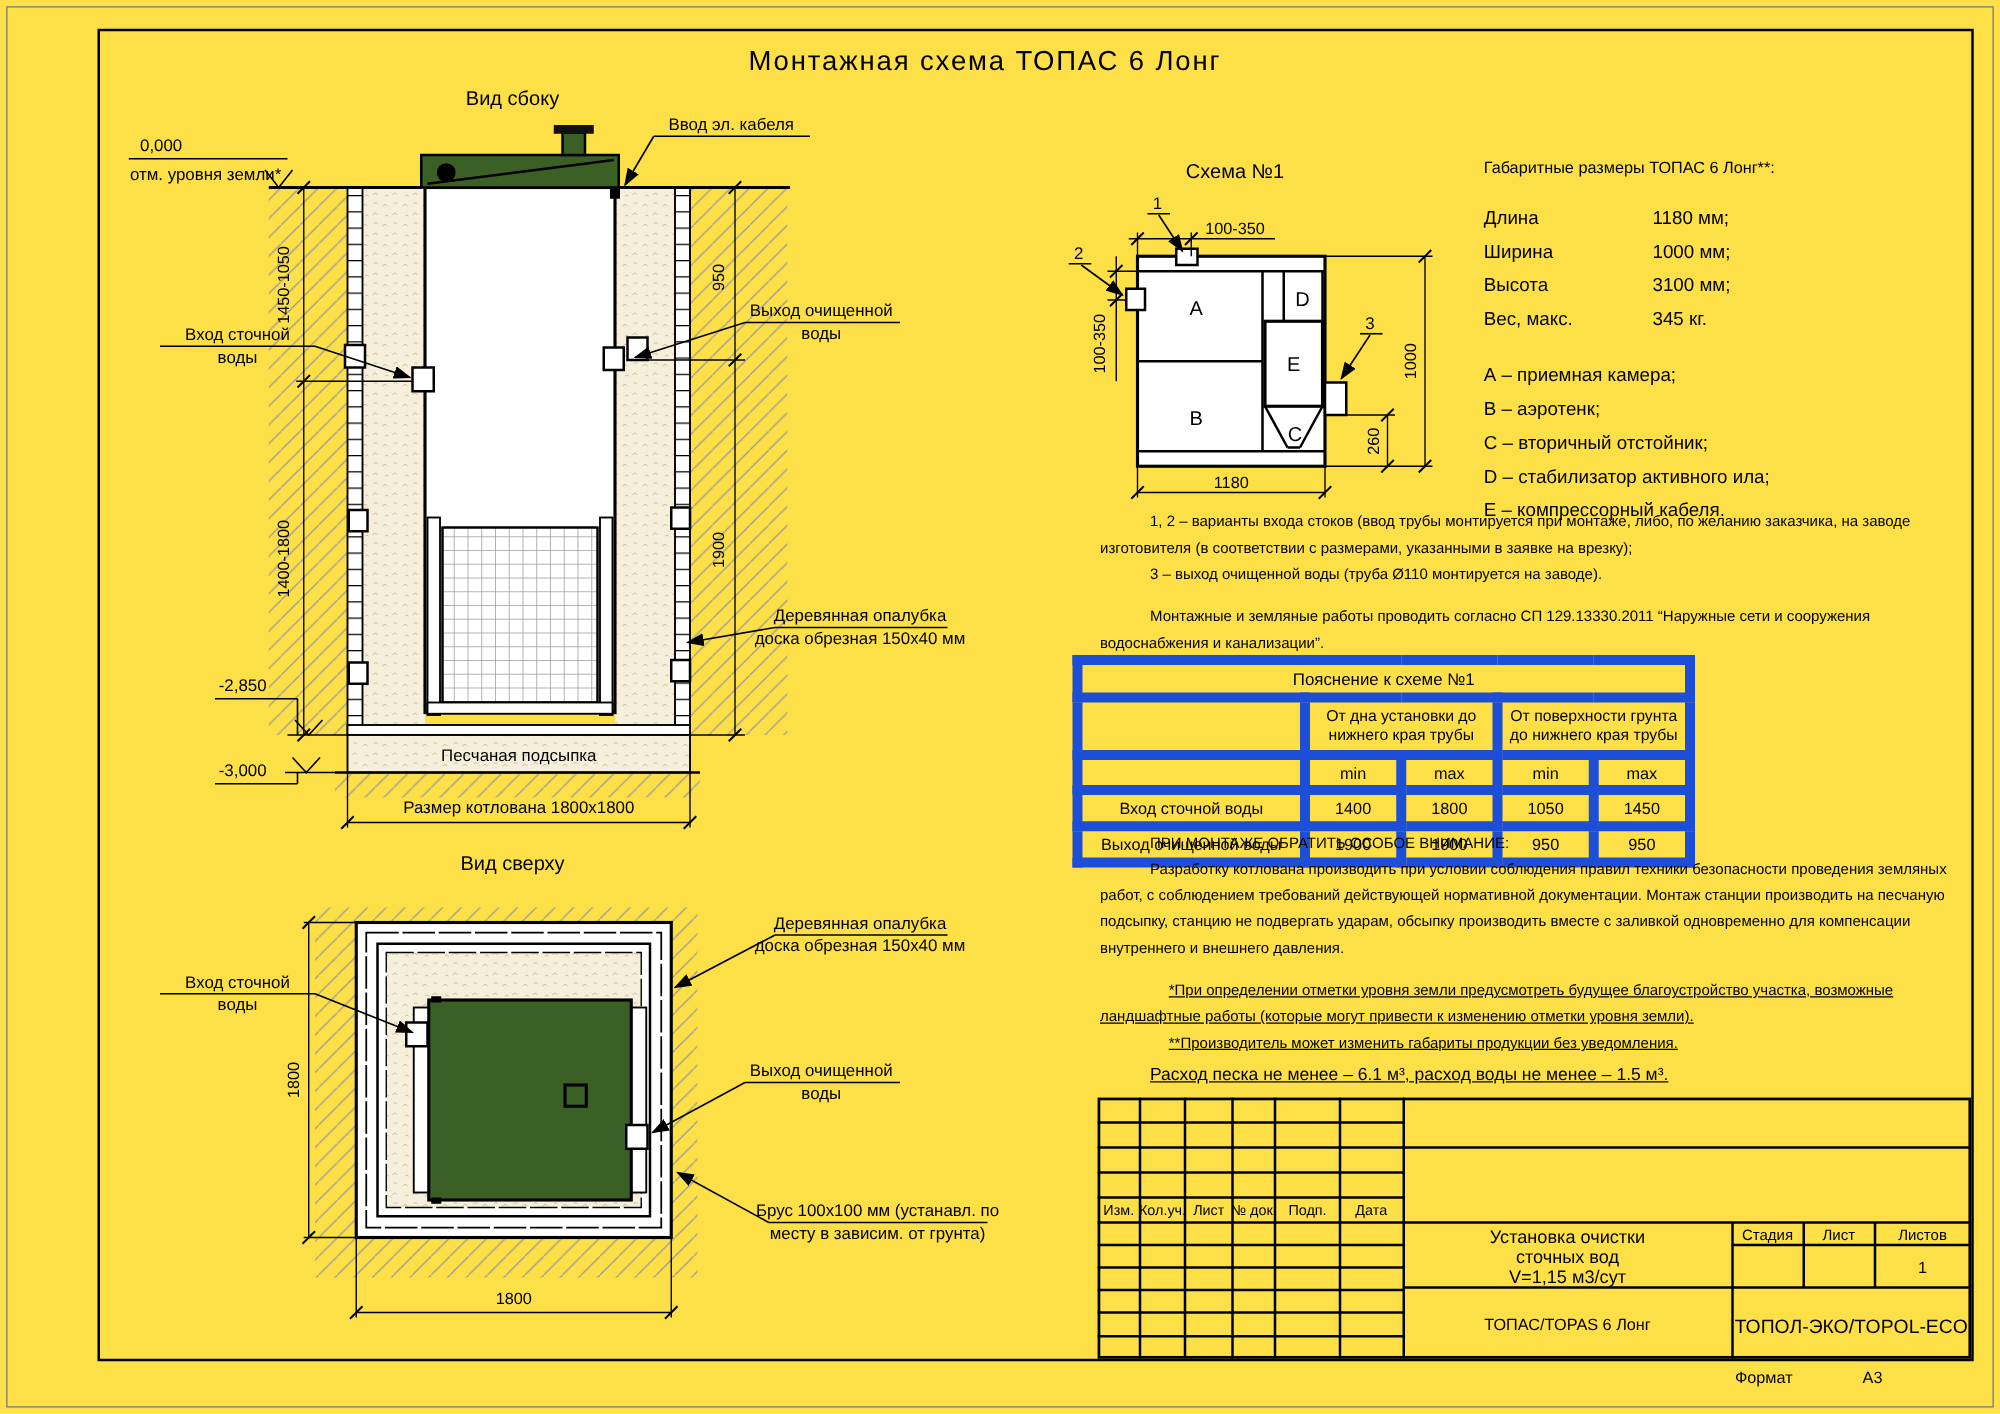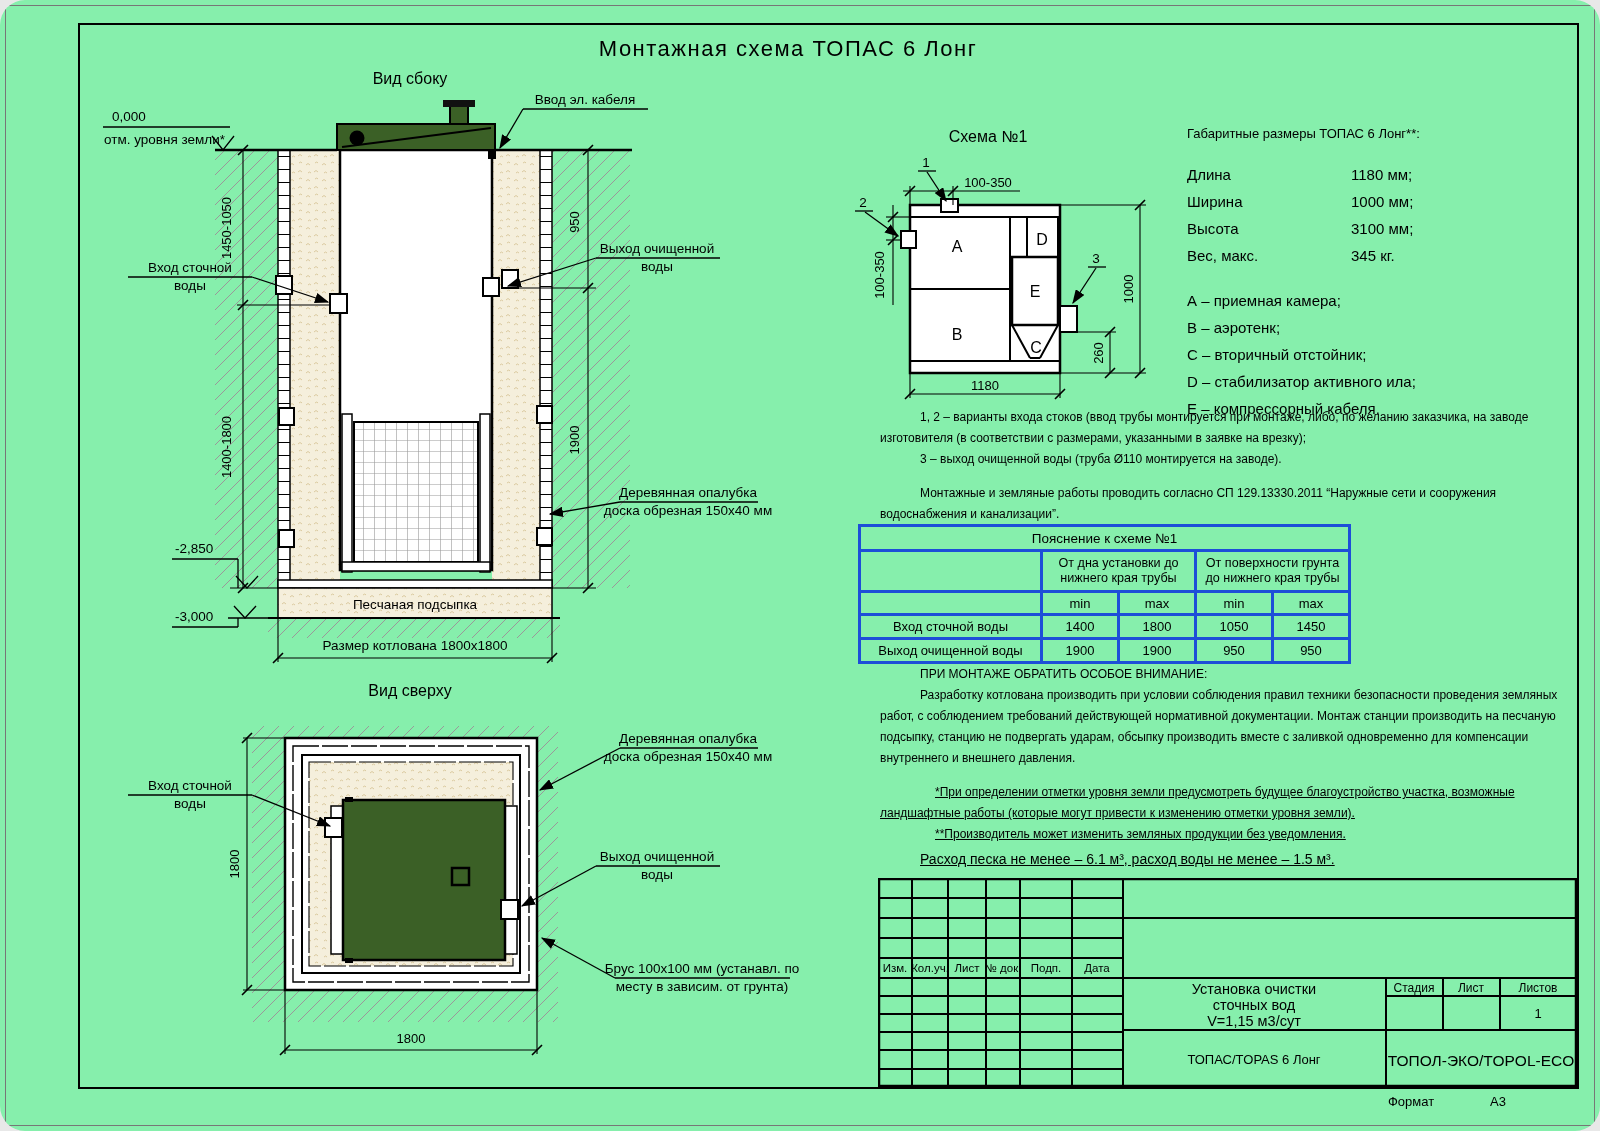--- a/index.html
+++ b/index.html
@@ -1,36 +1,36 @@
 <!DOCTYPE html>
 <html><head>
 <meta charset="utf-8">
 <style>
   html,body{margin:0;padding:0;background:#e8e8e8;}
-  #page{position:relative;width:1600px;height:1131px;background:#86efac;overflow:hidden;
-        font-family:"Liberation Sans",sans-serif;color:#000;border-radius:25px;}
+  #page{position:relative;width:1600px;height:1131px;background:#fde047;overflow:hidden;
+        font-family:"Liberation Sans",sans-serif;color:#000;}
   .abs{position:absolute;}
   #outer-border{left:5px;top:5px;width:1588px;height:1119px;border:1px solid #777;}
   #frame{left:78px;top:23px;width:1497px;height:1062px;border:2px solid #000;}
   #main-title{left:388px;top:36px;width:800px;text-align:center;font-size:22px;letter-spacing:1.5px;}
   svg text{font-family:"Liberation Sans",sans-serif;fill:#000;}
   .lbl{font-size:13.5px;}
   .dim{font-size:13px;}
   .vtitle{font-size:16px;}
   .comp{font-size:16px;}
   
   .specs{left:1187px;top:126px;width:380px;font-size:15px;}
   .specs .s-title{font-size:13px;margin-bottom:20px;}
-  .specs .row{display:flex;line-height:27px;gap:29px;}
+  .specs .row{display:flex;line-height:27px;}
   .specs .row .k{width:135px;}
   .specs .legend{margin-top:18px;line-height:27px;}
   .para{font-size:12px;line-height:21px;text-align:left;}
   .ind p{text-indent:40px;margin:0;}
   table.exp{border-collapse:collapse;font-size:13px;}
-  table.exp td{border:3px solid #1d4ed8;text-align:center;vertical-align:middle;padding:1px 3px;}
+  table.exp td{border:8px solid #1d4ed8;text-align:center;vertical-align:middle;padding:1px 3px;}
   td.t-title{height:20px;font-size:13.5px;}
   td.grp{font-size:12.6px;line-height:15px;height:36px;}
   td.mm{height:18px;}
   td.dr{height:19px;}
   .attn p{margin:0;text-indent:40px;}
   .fnote p{margin:0;text-indent:55px;}
   .sand-note{font-size:14px;text-decoration:underline;}
   .fmt{font-size:13px;}
 </style>
 </head>
@@ -373,21 +373,21 @@
   </tbody>
     </table>
 
   <div class="abs para attn" style="left:880px;top:664px;width:693px;">
     <p>ПРИ МОНТАЖЕ ОБРАТИТЬ ОСОБОЕ ВНИМАНИЕ:</p>
     <p>Разработку котлована производить при условии соблюдения правил техники безопасности проведения земляных работ, с соблюдением требований действующей нормативной документации. Монтаж станции производить на песчаную подсыпку, станцию не подвергать ударам, обсыпку производить вместе с заливкой одновременно для компенсации внутреннего и внешнего давления.</p>
   </div>
 
   <div class="abs para fnote" style="left:880px;top:782px;width:693px;text-decoration:underline;">
     <p>*При определении отметки уровня земли предусмотреть будущее благоустройство участка, возможные ландшафтные работы (которые могут привести к изменению отметки уровня земли).</p>
-    <p>**Производитель может изменить земляных продукции без уведомления.</p>
+    <p>**Производитель может изменить габариты продукции без уведомления.</p>
   </div>
   <div class="abs sand-note" style="left:920px;top:851px;">Расход песка не менее – 6.1 м³, расход воды не менее – 1.5 м³.</div>
 
   <svg class="abs" style="left:878px;top:878px" width="699" height="209" viewBox="0 0 699 209">
     <g stroke="#000" fill="none">
       <rect x="1" y="1" width="697" height="207" stroke-width="2.5"></rect>
       <path d="M34 0 V209 M70 0 V209 M108 0 V209 M142 0 V209 M194 0 V209 M245 0 V209" stroke-width="2"></path>
       <path d="M0 20 H245 M0 40 H245 M0 60 H245 M0 80 H245 M0 100 H245" stroke-width="2"></path>
       <path d="M0 118 H245 M0 136 H245 M0 154 H245 M0 172 H245 M0 191 H245" stroke-width="2"></path>
       <path d="M245 40 H699 M245 100 H699 M245 152 H699" stroke-width="2"></path>

